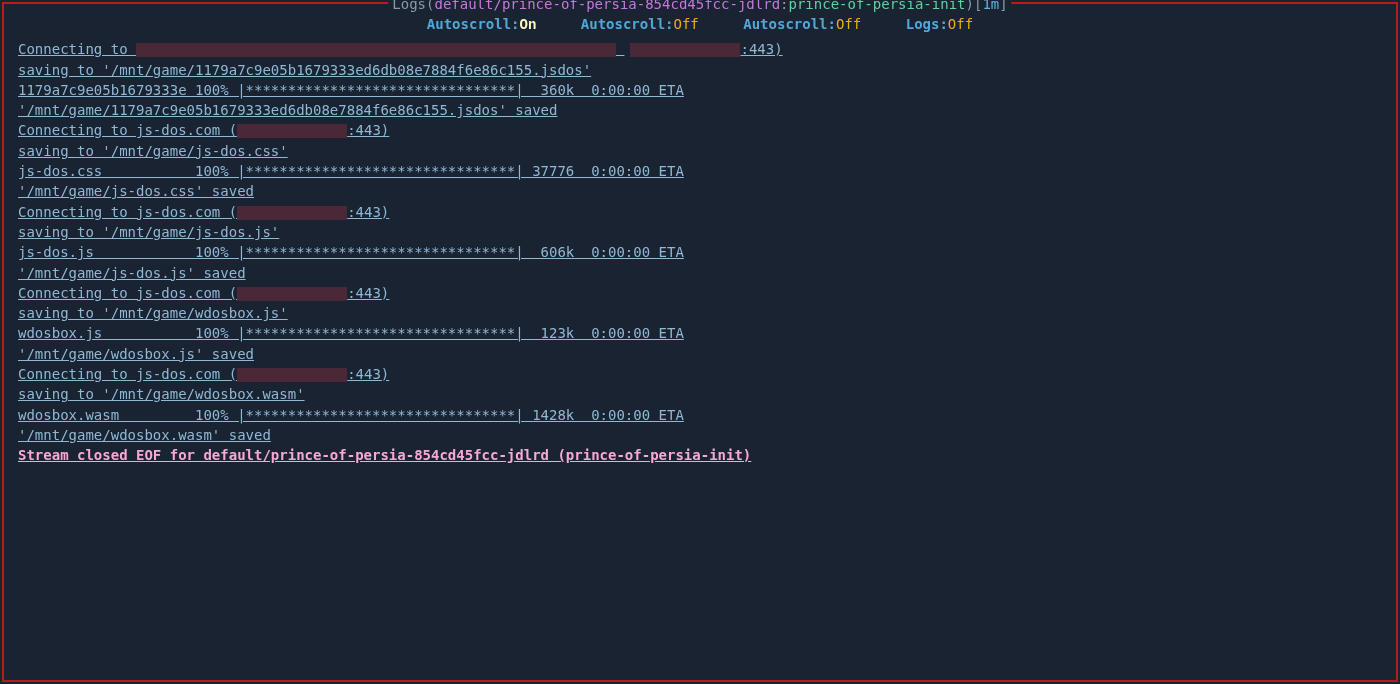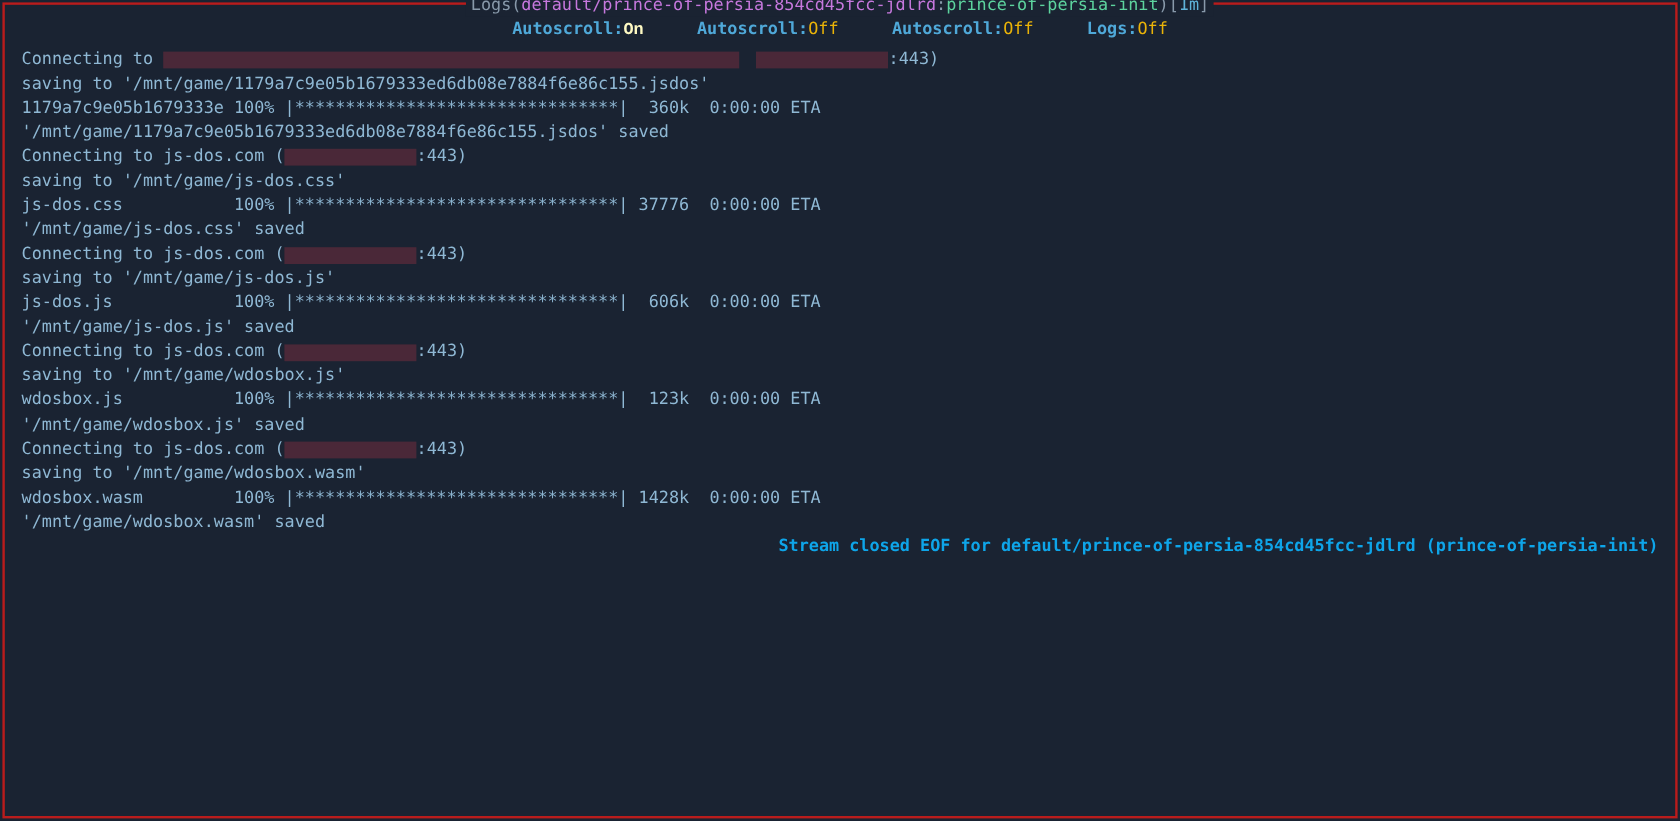--- a/index.html
+++ b/index.html
@@ -52,36 +52,36 @@
     .opt-label { color: #4fa8d8; font-weight: bold; }
     .opt-on { color: #fef9c3; font-weight: bold; font-family: Liberation Mono, monospace; }
     .opt-off { color: #eab308; }
     .log-content {
       padding: 2px 14px;
       white-space: pre;
       color: #8fb8d4;
     }
     .log-line {
       display: block;
+      text-decoration: underline;
     }
     .redacted {
       display: inline-block;
       background: #4a2838;
       color: transparent;
       user-select: none;
       vertical-align: text-bottom;
       height: 14px;
     }
     .redacted-wide { width: 480px; }
     .redacted-ip { width: 110px; }
     .redacted-end { width: 110px; }
     .eof-line {
-      color: #0ea5e9;
+      color: #f9a8d4;
       font-weight: bold;
-      text-align: right;
     }
   </style>
 </head>
 <body>
 
 <div class="log-panel">
 
   <div class="title-bar">
     <span class="title-logs">Logs</span><span class="title-paren">(</span><span class="title-ns">default/prince-of-persia-854cd45fcc-jdlrd</span><span class="title-paren">:</span><span class="title-container">prince-of-persia-init</span><span class="title-paren">)</span><span class="title-bracket">[</span><span class="title-age">1m</span><span class="title-bracket">]</span>
   </div>

